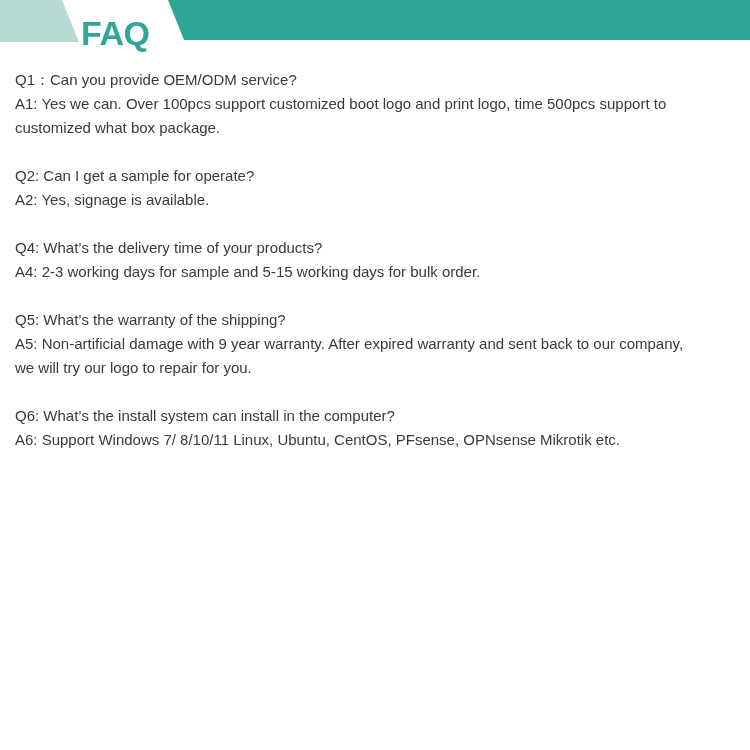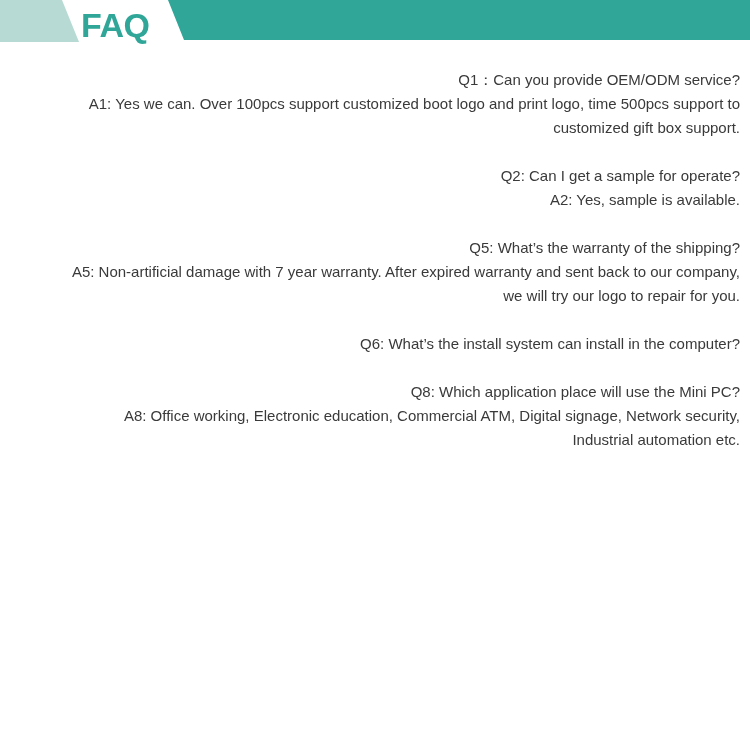--- a/index.html
+++ b/index.html
@@ -32,68 +32,67 @@
     position: absolute;
     top: 0;
     left: 0;
     width: 95px;
     height: 42px;
     background: var(--teal-light, #B7DBD4);
     clip-path: polygon(0 0, 62px 0, 79px 42px, 0 42px);
   }
   .header-title {
     position: absolute;
-    top: 4px;
+    top: 12px;
     left: 81px;
     height: 42px;
     line-height: 42px;
     font-size: 34px;
     font-weight: 700;
     letter-spacing: -0.5px;
     color: var(--teal, #2FA698);
   }
   .content {
     padding: 26px 10px 0 15px;
     font-size: 15px;
     line-height: 24px;
     color: var(--text, #3a3a3a);
   }
   .faq-block {
     margin: 0 0 24px 0;
-    text-align: right;
   }
   .line {
     white-space: nowrap;
   }
 </style>
 </head>
 <body>
 
 <div class="header">
   <div class="header-light"></div>
   <div class="header-bar"></div>
   <div class="header-title">FAQ</div>
 </div>
 
 <div class="content" id="faq-list">
     <div class="faq-block">
       <div class="line">Q1：Can you provide OEM/ODM service?</div>
       <div class="line">A1: Yes we can. Over 100pcs support customized boot logo and print logo, time 500pcs support to</div>
-      <div class="line">customized gift box support.</div>
+      <div class="line">customized what box package.</div>
     </div>
     <div class="faq-block">
       <div class="line">Q2: Can I get a sample for operate?</div>
-      <div class="line">A2: Yes, sample is available.</div>
+      <div class="line">A2: Yes, signage is available.</div>
+    </div>
+    <div class="faq-block">
+      <div class="line">Q4: What’s the delivery time of your products?</div>
+      <div class="line">A4: 2-3 working days for sample and 5-15 working days for bulk order.</div>
     </div>
     <div class="faq-block">
       <div class="line">Q5: What’s the warranty of the shipping?</div>
-      <div class="line">A5: Non-artificial damage with 7 year warranty. After expired warranty and sent back to our company,</div>
+      <div class="line">A5: Non-artificial damage with 9 year warranty. After expired warranty and sent back to our company,</div>
       <div class="line">we will try our logo to repair for you.</div>
     </div>
     <div class="faq-block">
       <div class="line">Q6: What’s the install system can install in the computer?</div>
-    </div>
-    <div class="faq-block">
-      <div class="line">Q8: Which application place will use the Mini PC?</div>
-      <div class="line">A8: Office working, Electronic education, Commercial ATM, Digital signage, Network security,</div>
-      <div class="line">Industrial automation etc.</div>
+      <div class="line">A6: Support Windows 7/ 8/10/11 Linux, Ubuntu, CentOS, PFsense, OPNsense Mikrotik etc.</div>
     </div>
   </div>
 
 </body></html>

